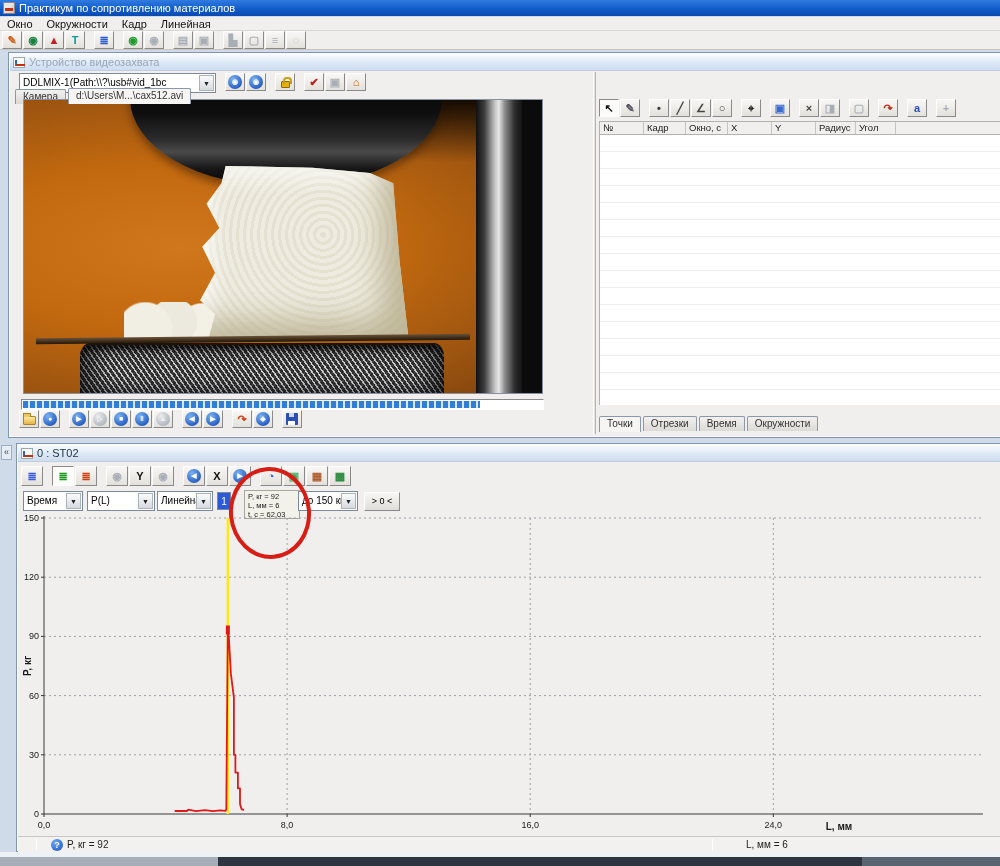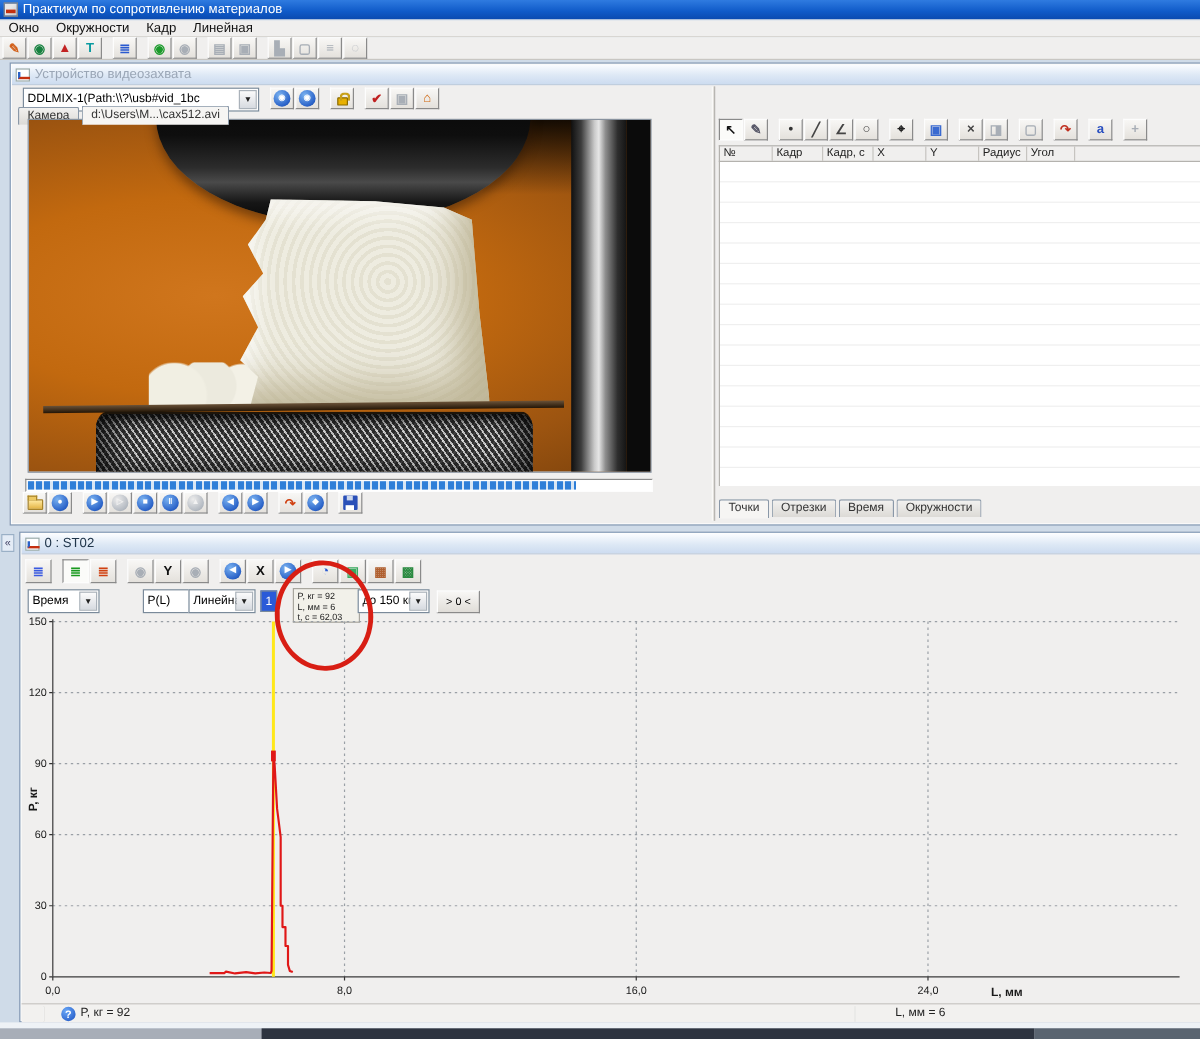--- a/index.html
+++ b/index.html
@@ -316,21 +316,21 @@
           <span class="g" style="color: rgb(42, 80, 192);">a</span>
         </div>
         <span class="gap"></span>
         <div class="tb dis">
           <span class="g">+</span>
         </div>
       </div>
     <div class="mtable-head" id="mtable-head">
         <div class="mth" style="width: 44px;">№</div>
         <div class="mth" style="width: 42px;">Кадр</div>
-        <div class="mth" style="width: 42px;">Кадр, с</div>
+        <div class="mth" style="width: 42px;">Окно, с</div>
         <div class="mth" style="width: 44px;">X</div>
         <div class="mth" style="width: 44px;">Y</div>
         <div class="mth" style="width: 40px;">Радиус</div>
         <div class="mth" style="width: 40px;">Угол</div>
         <div class="mth" style="flex: 1 1 0%;"></div>
       </div>
     <div class="mtable-body" id="mtable-body">
         <div class="trow"></div>
         <div class="trow"></div>
         <div class="trow"></div>
@@ -406,21 +406,21 @@
       <div class="tb">
         <span class="g" style="color: rgb(42, 138, 64);">▩</span>
       </div>
     </div>
 
   <div class="ctrl-row">
     <div class="combo" style="left:6px; top:2px; width:60px;">
       <span>Время</span>
       <span class="arr">▼</span>
     </div>
-    <div class="combo" style="left:70px; top:2px; width:56px;margin-left:32px;">
+    <div class="combo" style="left:70px; top:2px; width:68px;">
       <span>P(L)</span>
       <span class="arr">▼</span>
     </div>
     <div class="combo" style="left:140px; top:2px; width:56px;">
       <span>Линейная</span>
       <span class="arr">▼</span>
     </div>
     <div class="edit-sel">1</div>
     <div class="readout">
       <div>P, кг = 92</div>

